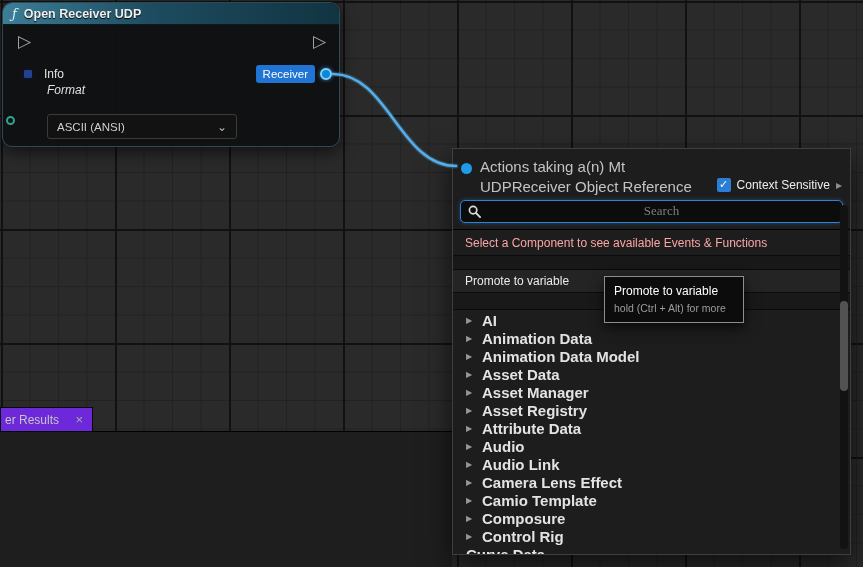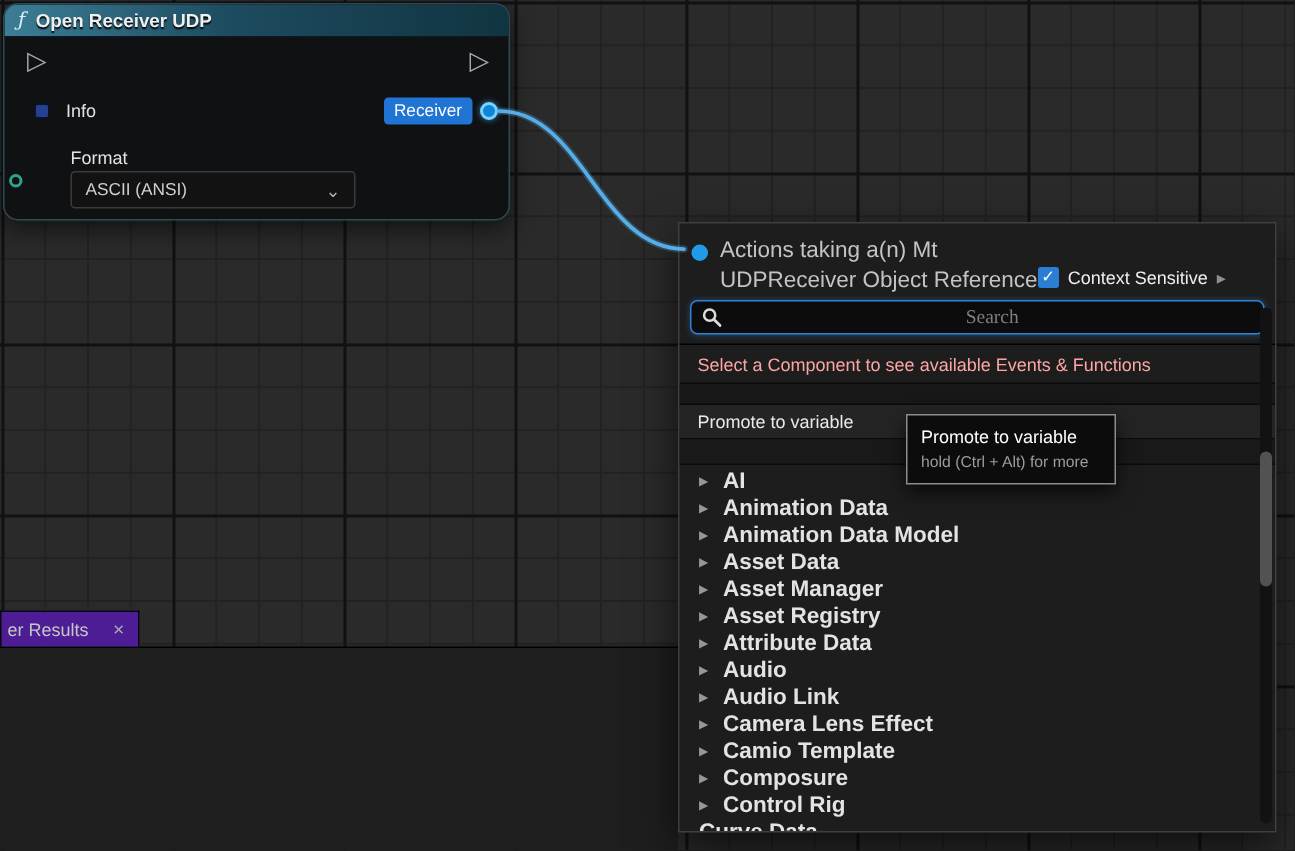--- a/index.html
+++ b/index.html
@@ -17,21 +17,21 @@
       linear-gradient(to right, #222 1px, transparent 1px),
       linear-gradient(to bottom, #222 1px, transparent 1px);
     background-size:114px 114px, 114px 114px, 28.5px 28.5px, 28.5px 28.5px;
     background-position:1px 1px;
   }
 
   
   .bottom-panel { position:absolute; left:0; top:431px; width:452px; height:136px;
                   background:#1e1e1e; border-top:1px solid #000; z-index:1; }
   .results-tab { position:absolute; left:0; top:407px; width:93px; height:24px;
-                 background:#4c1d95; border:1px solid #060606; border-bottom:none;
+                 background:#6d28d9; border:1px solid #060606; border-bottom:none;
                  display:flex; align-items:center; justify-content:space-between;
                  padding:0 9px 0 4px; z-index:1; color:#c6c6c6; font-size:12px; }
   .results-tab .close { color:#aaa; font-size:13px; line-height:1; cursor:pointer; }
 
   
   .node { position:absolute; left:2px; top:2px; width:338px; height:145px; z-index:2;
           background:rgba(16,17,19,0.96); border:1px solid #2c4a58; border-radius:10px;
           box-shadow:0 6px 16px rgba(0,0,0,0.55); }
   .node-header { height:22px; border-radius:9px 9px 0 0; padding:0 9px;
                  display:flex; align-items:center; gap:7px;
@@ -47,38 +47,38 @@
   .exec-pin.right { right:13px; }
   .pin-row-info { position:absolute; left:20px; top:64px; display:flex; align-items:center; gap:11px; }
   .pin-square { width:10px; height:10px; border-radius:2px; background:#23418f;
                 border:1px solid #0a1230; }
   .pin-label { color:#e2e2e2; font-size:12px; }
   .receiver-group { position:absolute; right:7px; top:62px; display:flex; align-items:center; gap:5px; }
   .receiver-chip { background:#1f74d4; color:#fff; font-size:11.5px; padding:3px 7px;
                    border-radius:3px; }
   .pin-receiver { width:12px; height:12px; border-radius:50%; background:#0d86d8;
                   border:2px solid #79d2ff; box-shadow:0 0 4px rgba(80,180,255,.7); }
-  .format-label { position:absolute; left:44px; top:95px; color:#e2e2e2; font-size:12px; }
+  .format-label { position:absolute; left:44px; top:80px; color:#e2e2e2; font-size:12px;font-style:italic; }
   .format-select { position:absolute; left:44px; top:111px; width:190px; height:25px;
                    background:#121212; border:1px solid #3b3b3b; border-radius:3px;
                    display:flex; align-items:center; justify-content:space-between;
                    padding:0 9px; color:#cfcfcf; font-size:11.5px; cursor:pointer; }
   .format-select .chev { color:#b5b5b5; font-size:12px; font-family:"DejaVu Sans",sans-serif; }
   .pin-format { position:absolute; left:3px; top:113px; width:9px; height:9px;
                 border-radius:50%; border:2px solid #2fa38b; background:transparent; }
 
   
   .wire-svg { position:absolute; inset:0; z-index:6; pointer-events:none; }
 
   
   .menu { position:absolute; left:452px; top:148px; width:399px; height:407px; z-index:5;
           background:#1d1d1d; border:1px solid #3f3f3f;
           box-shadow:0 10px 26px rgba(0,0,0,0.65);
           display:flex; flex-direction:column; }
-  .menu-header { display:flex; padding:8px 8px 0 8px; }
+  .menu-header { display:flex; justify-content:space-between; padding:8px 8px 0 8px; }
   .menu-title-wrap { display:flex; gap:8px; }
   .pin-dot { width:11px; height:11px; border-radius:50%; background:#1f9be8;
              margin-top:6px; flex:none; }
   .menu-title { color:#c3c3c3; font-size:15px; line-height:1.32; }
   .ctx-group { display:flex; align-items:center; gap:6px; margin-top:16px; flex:none; }
   .checkbox { width:14px; height:14px; background:#2a7fd4; border-radius:2px;
               color:#fff; font-size:11px; line-height:14px; text-align:center;
               cursor:pointer; font-family:"DejaVu Sans",sans-serif; }
   .ctx-label { color:#eee; font-size:12px; }
   .ctx-arrow { color:#8f8f8f; font-size:12px; font-family:"DejaVu Sans",sans-serif; cursor:pointer; }

